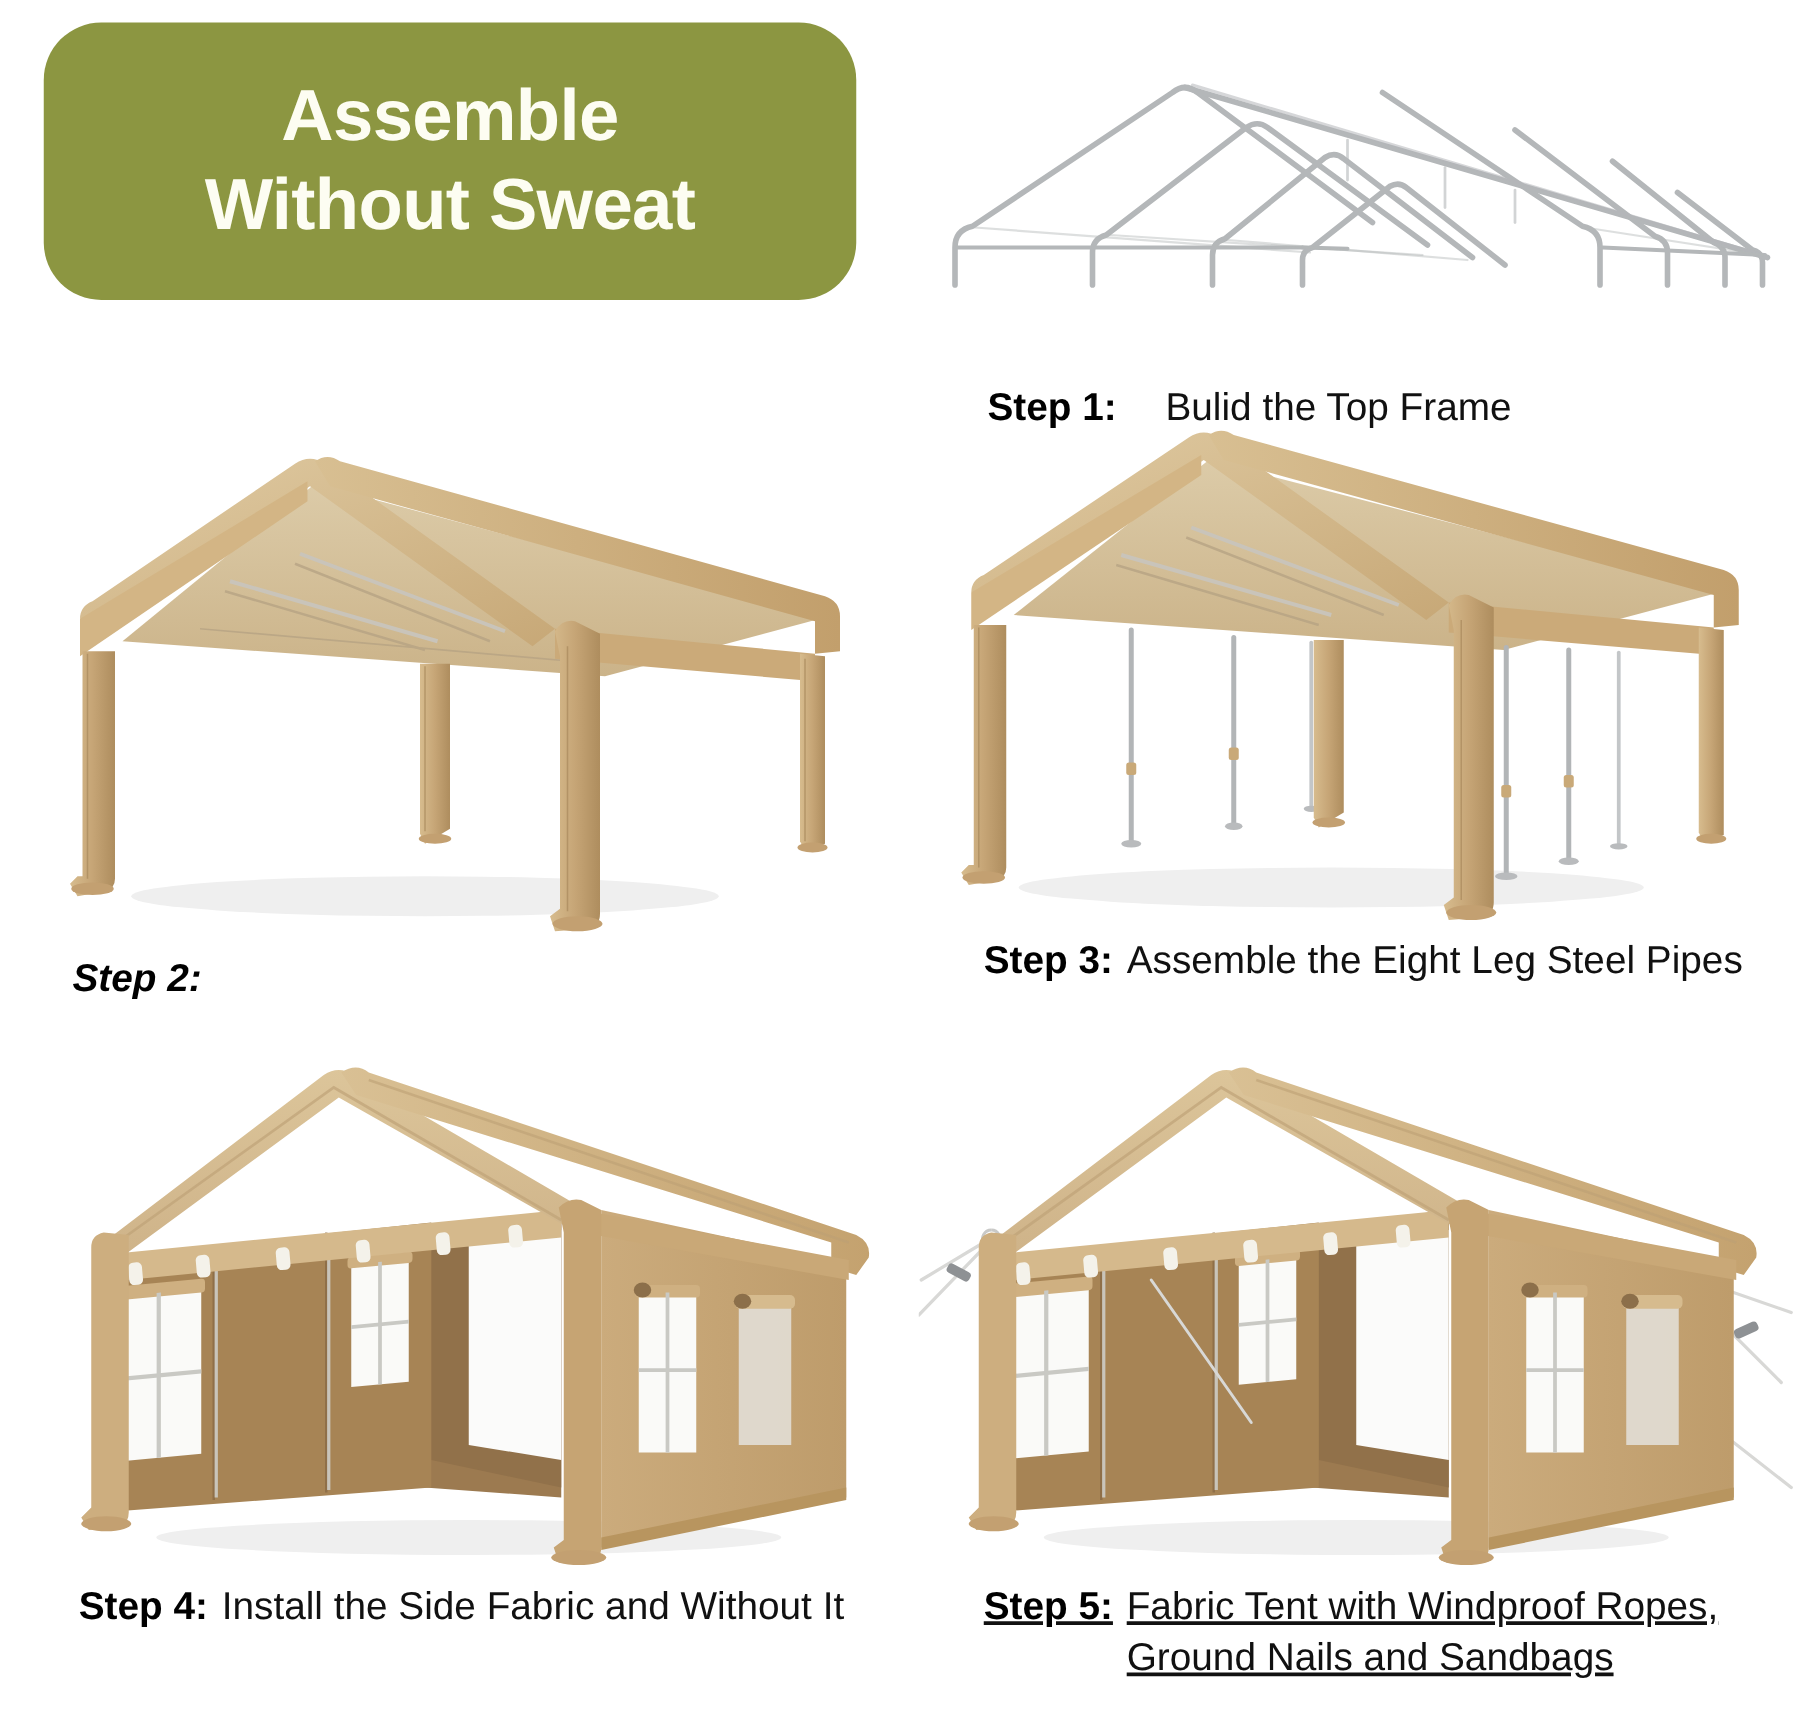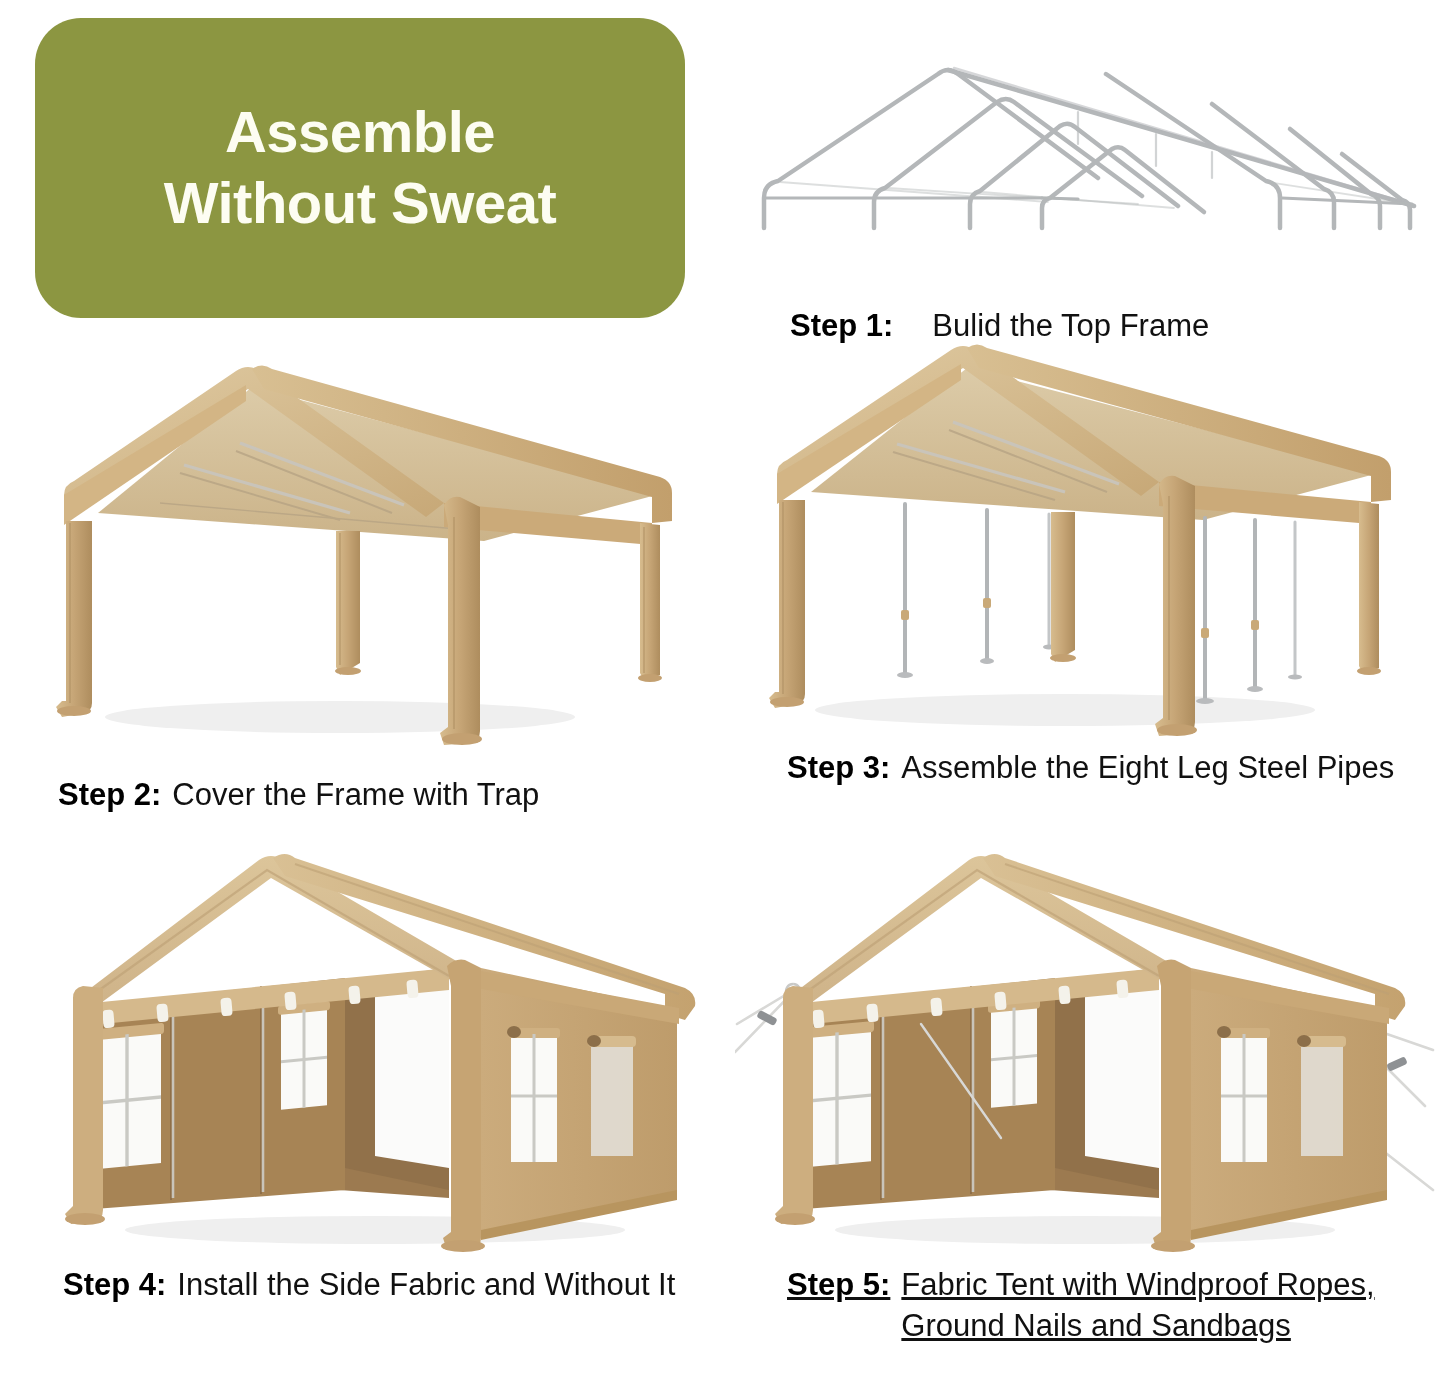--- a/index.html
+++ b/index.html
@@ -14,21 +14,21 @@
     font-family: "Liberation Sans", sans-serif;
     overflow: hidden;
   }
 
   
   #banner {
     position: absolute;
     left: 35px;
     top: 18px;
     width: 650px;
-    height: 300px;
+    height: 222px;
     border-radius: 46px;
     display: flex;
     align-items: center;
     justify-content: center;
     box-sizing: border-box;
     padding: 0 30px;
   }
   #banner-text {
     color: #fdfdf2;
     font-size: 58px;
@@ -75,21 +75,21 @@
   }
 
   
   #cell-1 { left: 742px; top: 16px;  width: 690px; }
   #cell-2 { left: 40px;  top: 345px; width: 660px; }
   #cell-3 { left: 735px; top: 328px; width: 700px; }
   #cell-4 { left: 45px;  top: 838px; width: 660px; }
   #cell-5 { left: 735px; top: 838px; width: 700px; }
 
   #cell-1 .caption { margin-top: 40px; padding-left: 48px; gap: 28px; }
-  #cell-2 .caption { margin-top: 20px; padding-left: 18px; }
+  #cell-2 .caption { margin-top: 8px; padding-left: 18px; font-style: italic; }
   #cell-3 .caption { margin-top: 10px; padding-left: 52px; }
   #cell-4 .caption { margin-top: 12px; padding-left: 18px; align-items: flex-end; }
   #cell-5 .caption { margin-top: 12px; padding-left: 52px; text-decoration: underline; }
 </style>
 </head>
 <body>
 
 <div id="banner" style="background: rgb(140, 150, 65);">
   <div id="banner-text" style="color: rgb(253, 253, 242);">Assemble
 Without Sweat</div>
@@ -191,21 +191,20 @@
         <path d="M604 182 L604 328"></path>
     </g>
 
     <ellipse cx="34" cy="366" rx="17" ry="5" fill="#C3A071"></ellipse>
     <ellipse cx="422" cy="394" rx="20" ry="6" fill="#C3A071"></ellipse>
     <ellipse cx="308" cy="326" rx="13" ry="4" fill="#C3A071"></ellipse>
     <ellipse cx="610" cy="333" rx="12" ry="4" fill="#C3A071"></ellipse>
   </svg>
   <div class="caption cap-wrap">
     <span class="lead">Step 2:</span>
-    <span class="body">Cover the Frame with Trap</span>
   </div>
 </div>
 
 <div class="cell" id="cell-3">
   <svg class="figure" viewBox="0 0 700 410">
     <defs>
       <linearGradient id="g3roofL" x1="0" y1="0" x2="1" y2="1">
         <stop offset="0" stop-color="#E0CBA3"></stop>
           <stop offset="1" stop-color="#C7A877"></stop>
       </linearGradient>

